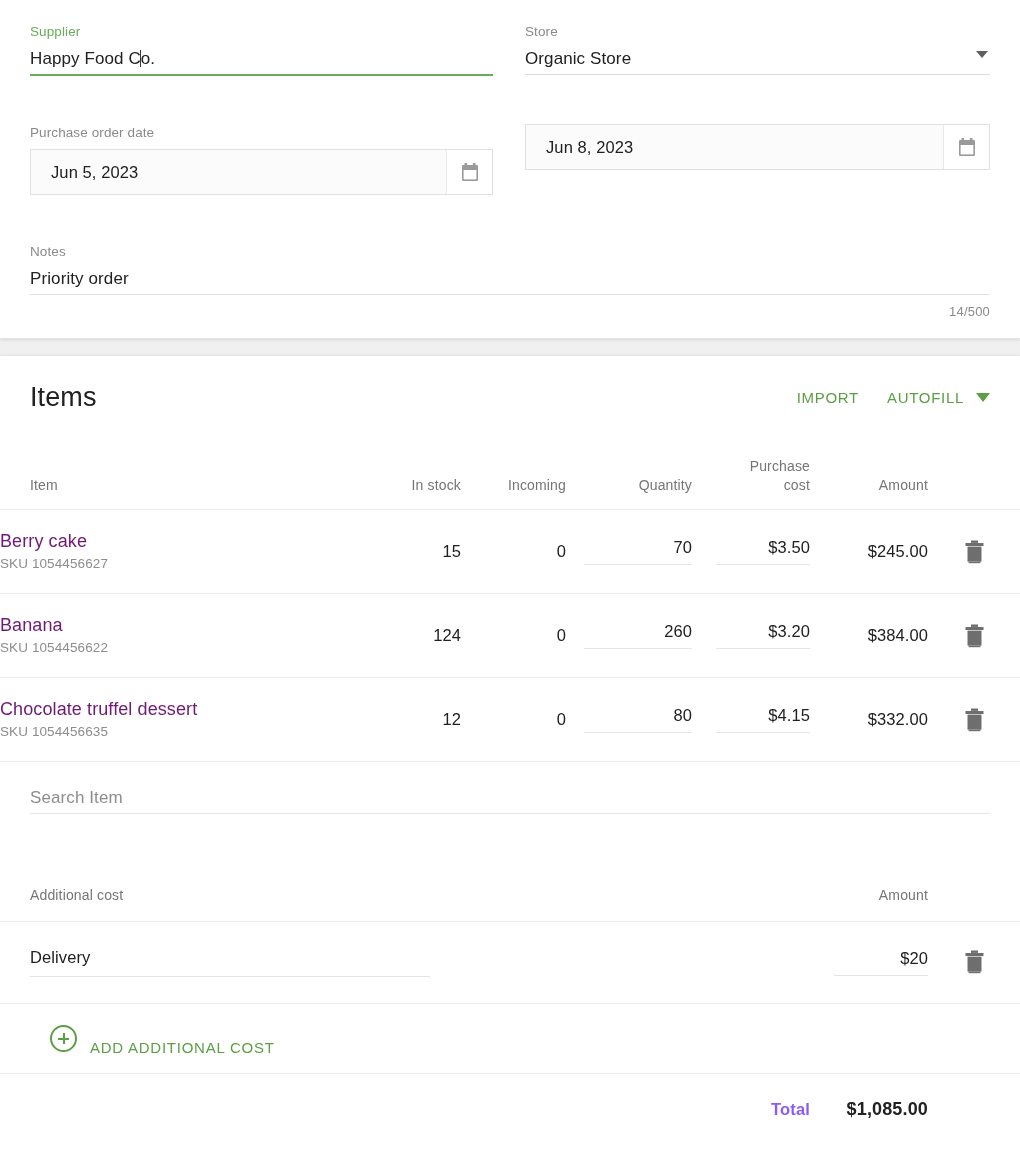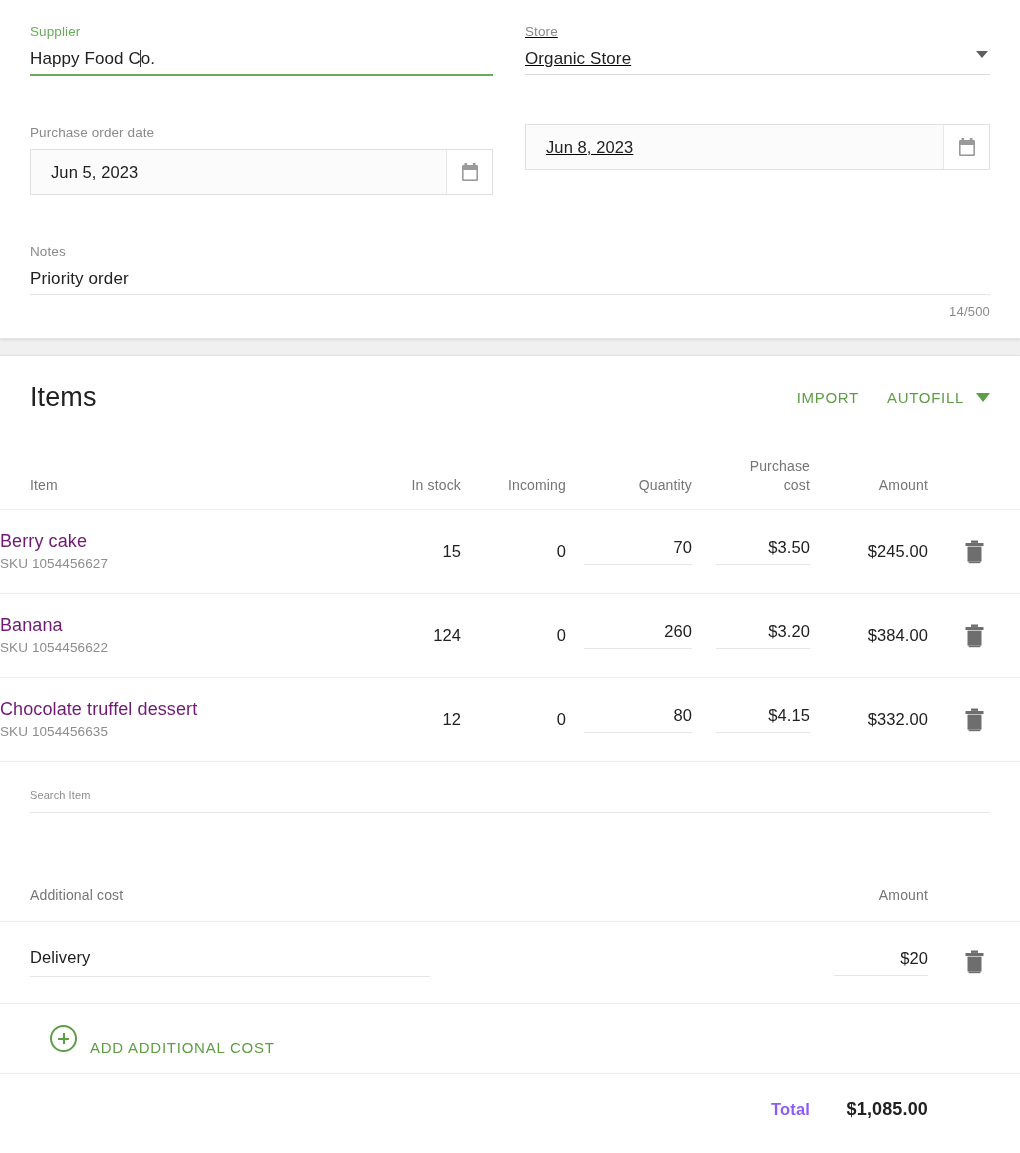--- a/index.html
+++ b/index.html
@@ -48,21 +48,21 @@
   
   .form-grid {
     padding: 28px 30px 0 30px;
     display: grid;
     grid-template-columns: 463px 32px 465px;
     row-gap: 0;
   }
 
   .field { position: relative; }
   .field-col-left  { grid-column: 1; }
-  .field-col-right { grid-column: 3; text-decoration: underline; }
+  .field-col-right { grid-column: 3; }
 
   .field-label {
     font-size: 13.5px;
     color: #8a8a8a;
     line-height: 17px;
     letter-spacing: 0.1px;
     display: block;
     margin-bottom: 8px;
   }
   .field-label.focused { color: #6aab5b; }
@@ -246,23 +246,23 @@
     align-items: center;
     justify-content: center;
     width: 34px; height: 34px;
     cursor: pointer;
   }
 
   
   .search-row td { height: 78px; }
   .search-field {
     margin: 0 30px;
-    padding-bottom: 11px;
+    padding-bottom: 5px;
     border-bottom: 1px solid #e6e6e6;
-    font-size: 11px;
+    font-size: 17px;
     color: #8d8d8d;
     letter-spacing: 0.1px;
     cursor: text;
   }
 
   
   .addl-head-row th { padding-top: 46px; padding-bottom: 16px; border: none; }
   .addl-head-row th.th-item { padding-left: 30px !important; }
 
   .addl-row td { height: 82px; }

